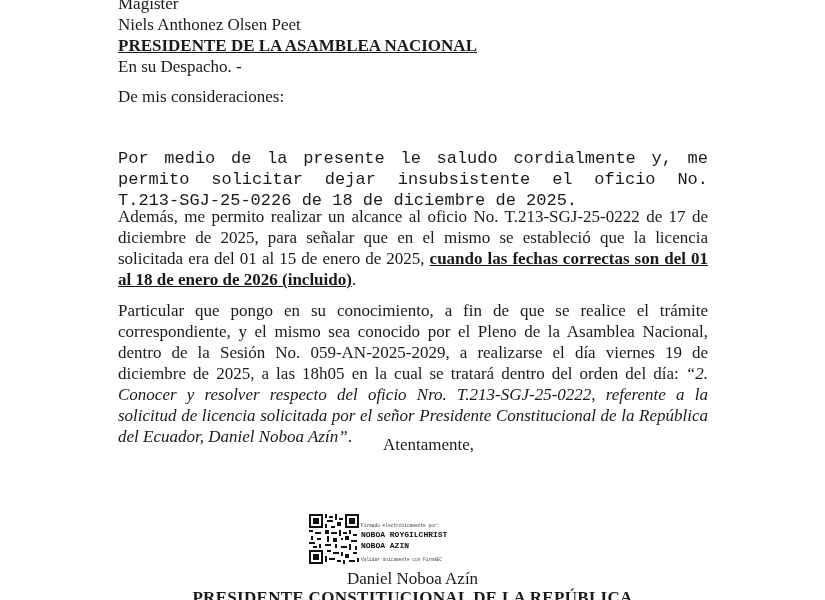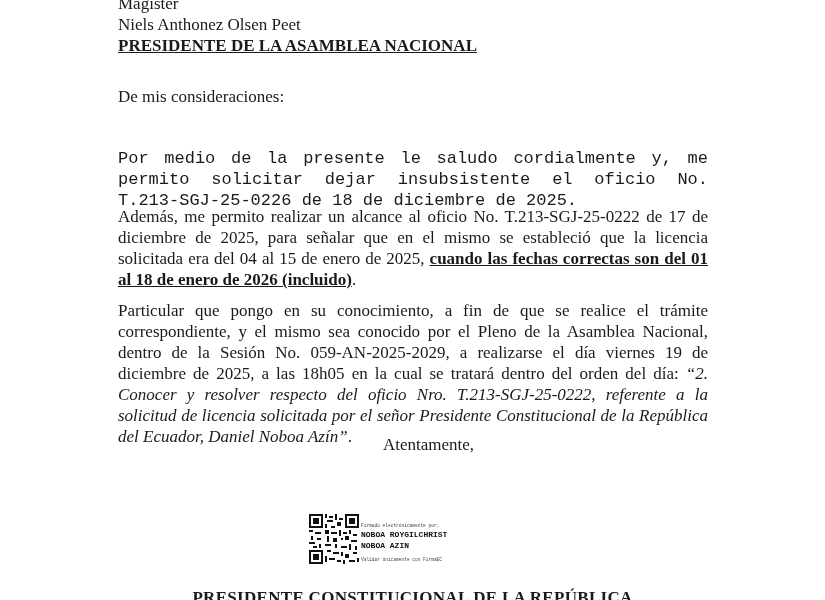--- a/index.html
+++ b/index.html
@@ -33,27 +33,28 @@
 </style>
 </head>
 <body>
 
 <div class="page">
 
   <div class="addr">
     <div>Magister</div>
     <div>Niels Anthonez Olsen Peet</div>
     <div class="bold">PRESIDENTE DE LA ASAMBLEA NACIONAL</div>
+    <div>En su Despacho. -</div>
   </div>
 
   <div class="greet">De mis consideraciones:</div>
 
   <div class="para p1">Por medio de la presente le saludo cordialmente y, me permito solicitar dejar insubsistente el oficio No. T.213-SGJ-25-0226 de 18 de diciembre de 2025.</div>
 
-  <div class="para p2"><span>Además, me permito realizar un alcance al oficio No. T.213-SGJ-25-0222 de 17 de diciembre de 2025, para señalar que en el mismo se estableció que la licencia solicitada era del 04 al 15 de enero de 2025, </span><span class="bold">cuando las fechas correctas son del 01 al 18 de enero de 2026 (incluido)</span><span>.</span></div>
+  <div class="para p2"><span>Además, me permito realizar un alcance al oficio No. T.213-SGJ-25-0222 de 17 de diciembre de 2025, para señalar que en el mismo se estableció que la licencia solicitada era del 01 al 15 de enero de 2025, </span><span class="bold">cuando las fechas correctas son del 01 al 18 de enero de 2026 (incluido)</span><span>.</span></div>
 
   <div class="para p3"><span>Particular que pongo en su conocimiento, a fin de que se realice el trámite correspondiente, y el mismo sea conocido por el Pleno de la Asamblea Nacional, dentro de la Sesión No. 059-AN-2025-2029, a realizarse el día viernes 19 de diciembre de 2025, a las 18h05 en la cual se tratará dentro del orden del día: </span><span class="ital">“2. Conocer y resolver respecto del oficio Nro. T.213-SGJ-25-0222, referente a la solicitud de licencia solicitada por el señor Presidente Constitucional de la República del Ecuador, Daniel Noboa Azín”</span><span>.</span></div>
 
   <div class="closing">Atentamente,</div>
 
   <div class="sigblock">
     <svg class="qr" viewBox="0 0 25 25" shape-rendering="crispEdges">
       <rect width="25" height="25" fill="#fff"></rect>
       <g fill="#111">
         <rect x="0" y="0" width="7" height="7"></rect>
@@ -110,15 +111,16 @@
       </g>
     </svg>
     <div class="sigtext">
       <div class="sig-small" style="margin-top:9px;">Firmado electrónicamente por:</div>
       <div class="sig-name">NOBOA ROYGILCHRIST</div>
       <div class="sig-name">NOBOA AZIN</div>
       <div class="sig-small" style="margin-top:6px;">Validar únicamente con FirmaEC</div>
     </div>
   </div>
 
+  <div class="signer">Daniel Noboa Azín</div>
   <div class="signer-title">PRESIDENTE CONSTITUCIONAL DE LA REPÚBLICA</div>
 
 </div>
 
 </body></html>

